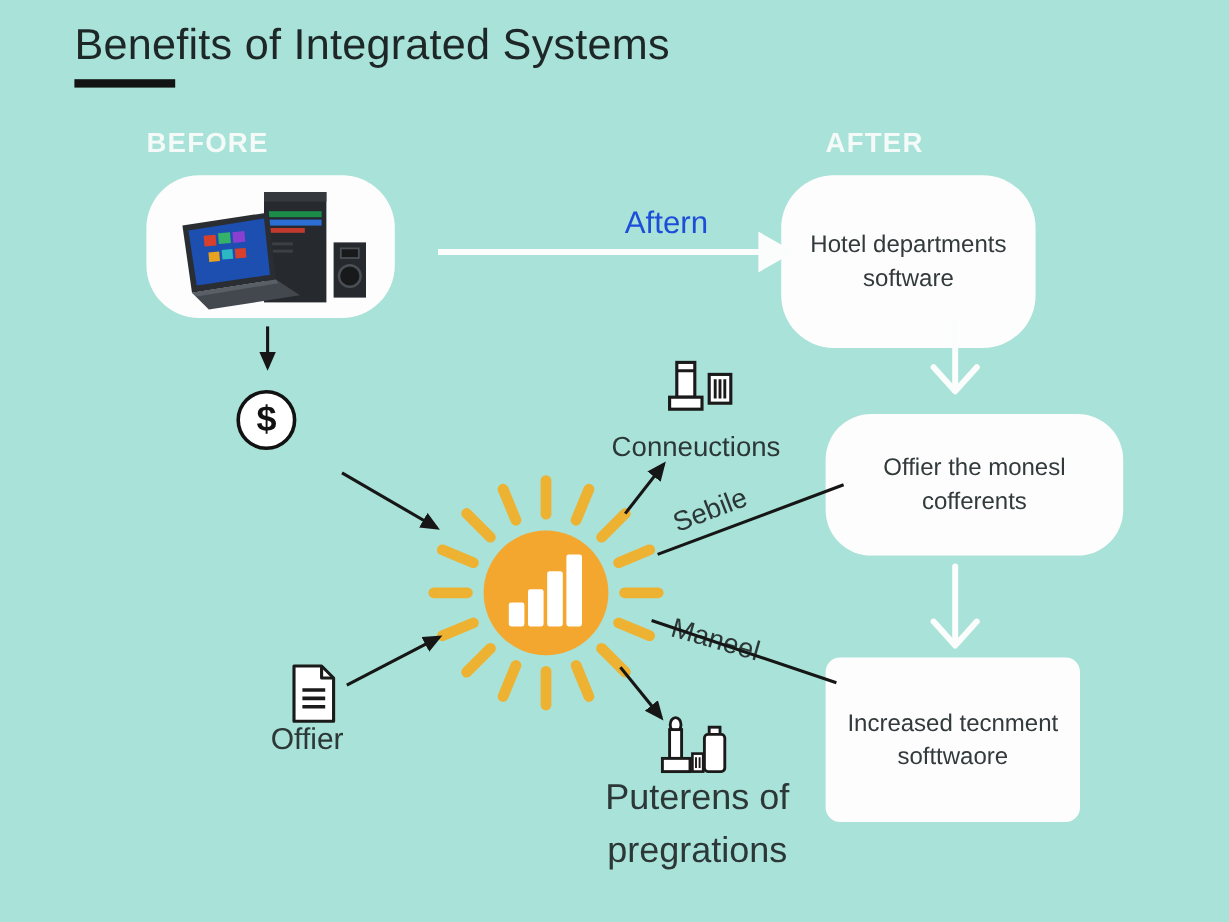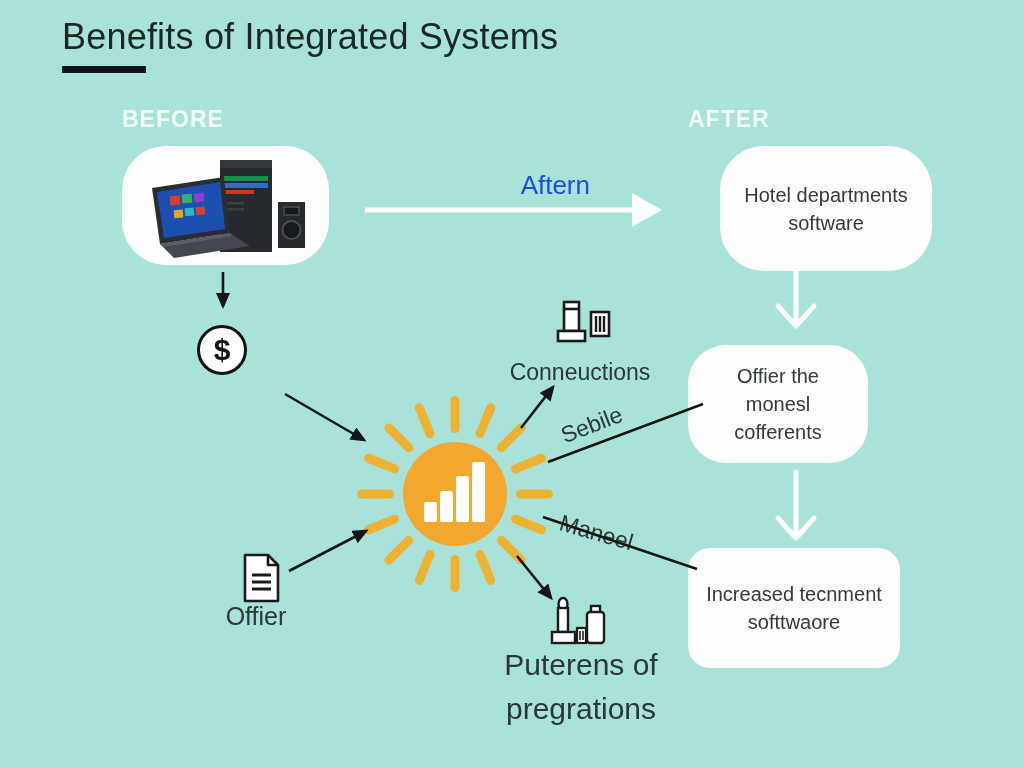--- a/index.html
+++ b/index.html
@@ -13,23 +13,23 @@
   .page{position:relative;width:1024px;height:768px;background:var(--background);overflow:hidden;}
   .abs{position:absolute;}
   .title{left:62px;top:16px;font-size:36px;color:var(--title-text);letter-spacing:.2px;}
   .title-underline{left:62px;top:66px;width:84px;height:7px;background:#121414;}
   .col-head{top:106px;font-size:23px;font-weight:700;letter-spacing:1px;color:var(--column-heading);}
   .col-head.before{left:122px;width:207px;}
   .col-head.after{left:688px;width:212px;}
   .card{background:var(--card);display:flex;align-items:center;justify-content:center;text-align:center;}
   .card-computer{left:122px;top:146px;width:207px;height:119px;border-radius:44px;}
   .card-box{color:#323a3c;font-size:20px;line-height:1.4;padding:0 18px;}
-  .card-hotel{left:720px;top:146px;width:212px;height:125px;border-radius:44px;}
-  .card-offier{left:688px;top:345px;width:180px;height:118px;border-radius:38px;}
-  .card-increased{left:688px;top:548px;width:212px;height:120px;border-radius:22px;}
+  .card-hotel{left:651px;top:146px;width:212px;height:144px;border-radius:44px;}
+  .card-offier{left:688px;top:345px;width:248px;height:118px;border-radius:38px;}
+  .card-increased{left:688px;top:548px;width:212px;height:137px;border-radius:12px;}
   .flow-label{left:430px;top:170px;width:160px;text-align:right;font-size:26px;color:#1d4ed8;}
   .dollar{left:197px;top:325px;width:50px;height:50px;border-radius:50%;background:#fff;border:3px solid #121212;
           display:flex;align-items:center;justify-content:center;font-size:30px;font-weight:700;color:#121212;}
   .label{color:var(--label-text);text-align:center;line-height:1.45;}
   .lbl-connected{left:132px;top:374px;width:180px;font-size:24px;}
   .lbl-manual{left:192px;top:598px;width:128px;font-size:25px;}
   .lbl-conneuctions{left:495px;top:344px;width:170px;font-size:23px;margin-top:12px;}
   .lbl-puterens{left:492px;top:643px;width:178px;font-size:30px;}
   .lbl-sebile{left:562px;top:420px;font-size:23px;transform:rotate(-21deg);transform-origin:left center;}
   .lbl-maneel{left:560px;top:506px;font-size:23px;transform:rotate(16deg);transform-origin:left center;}

